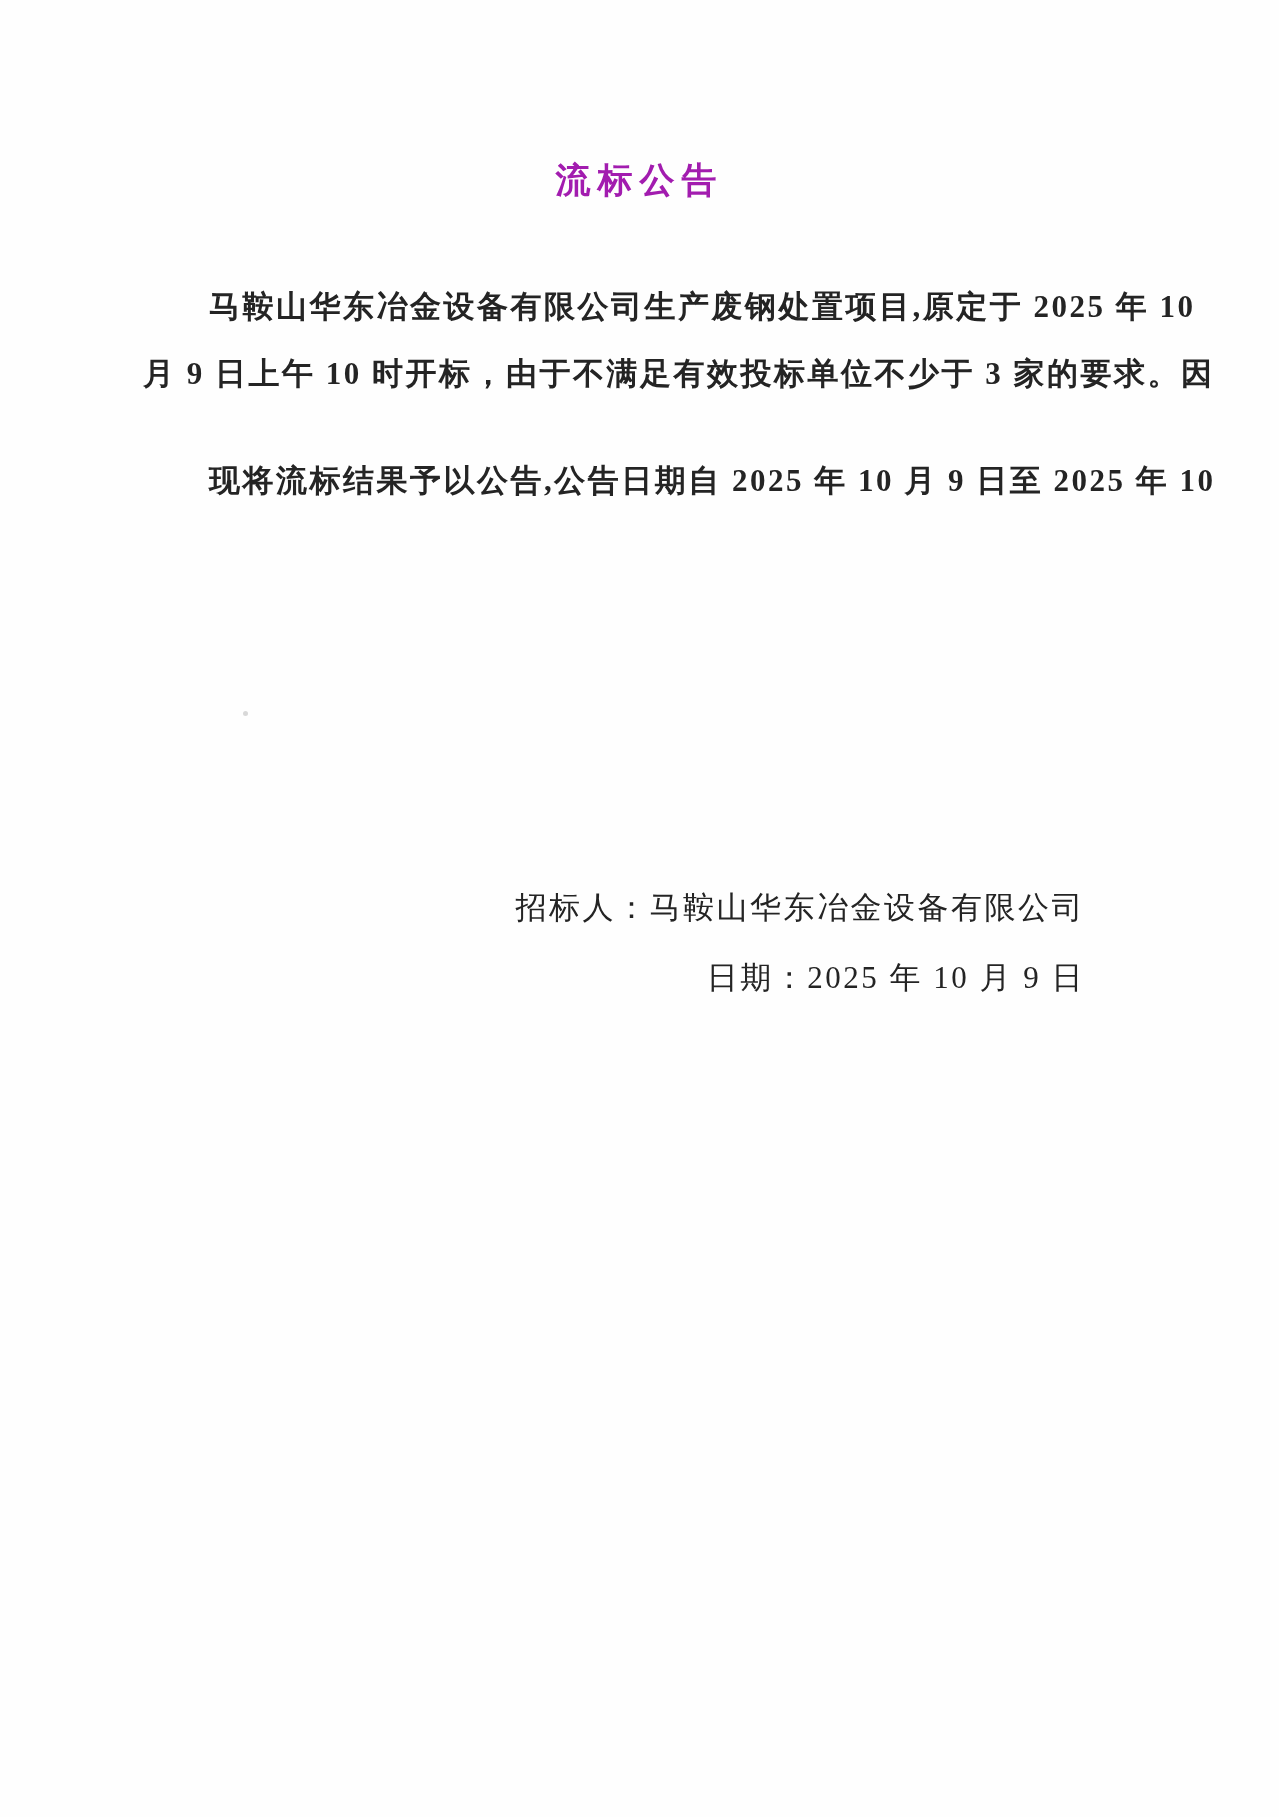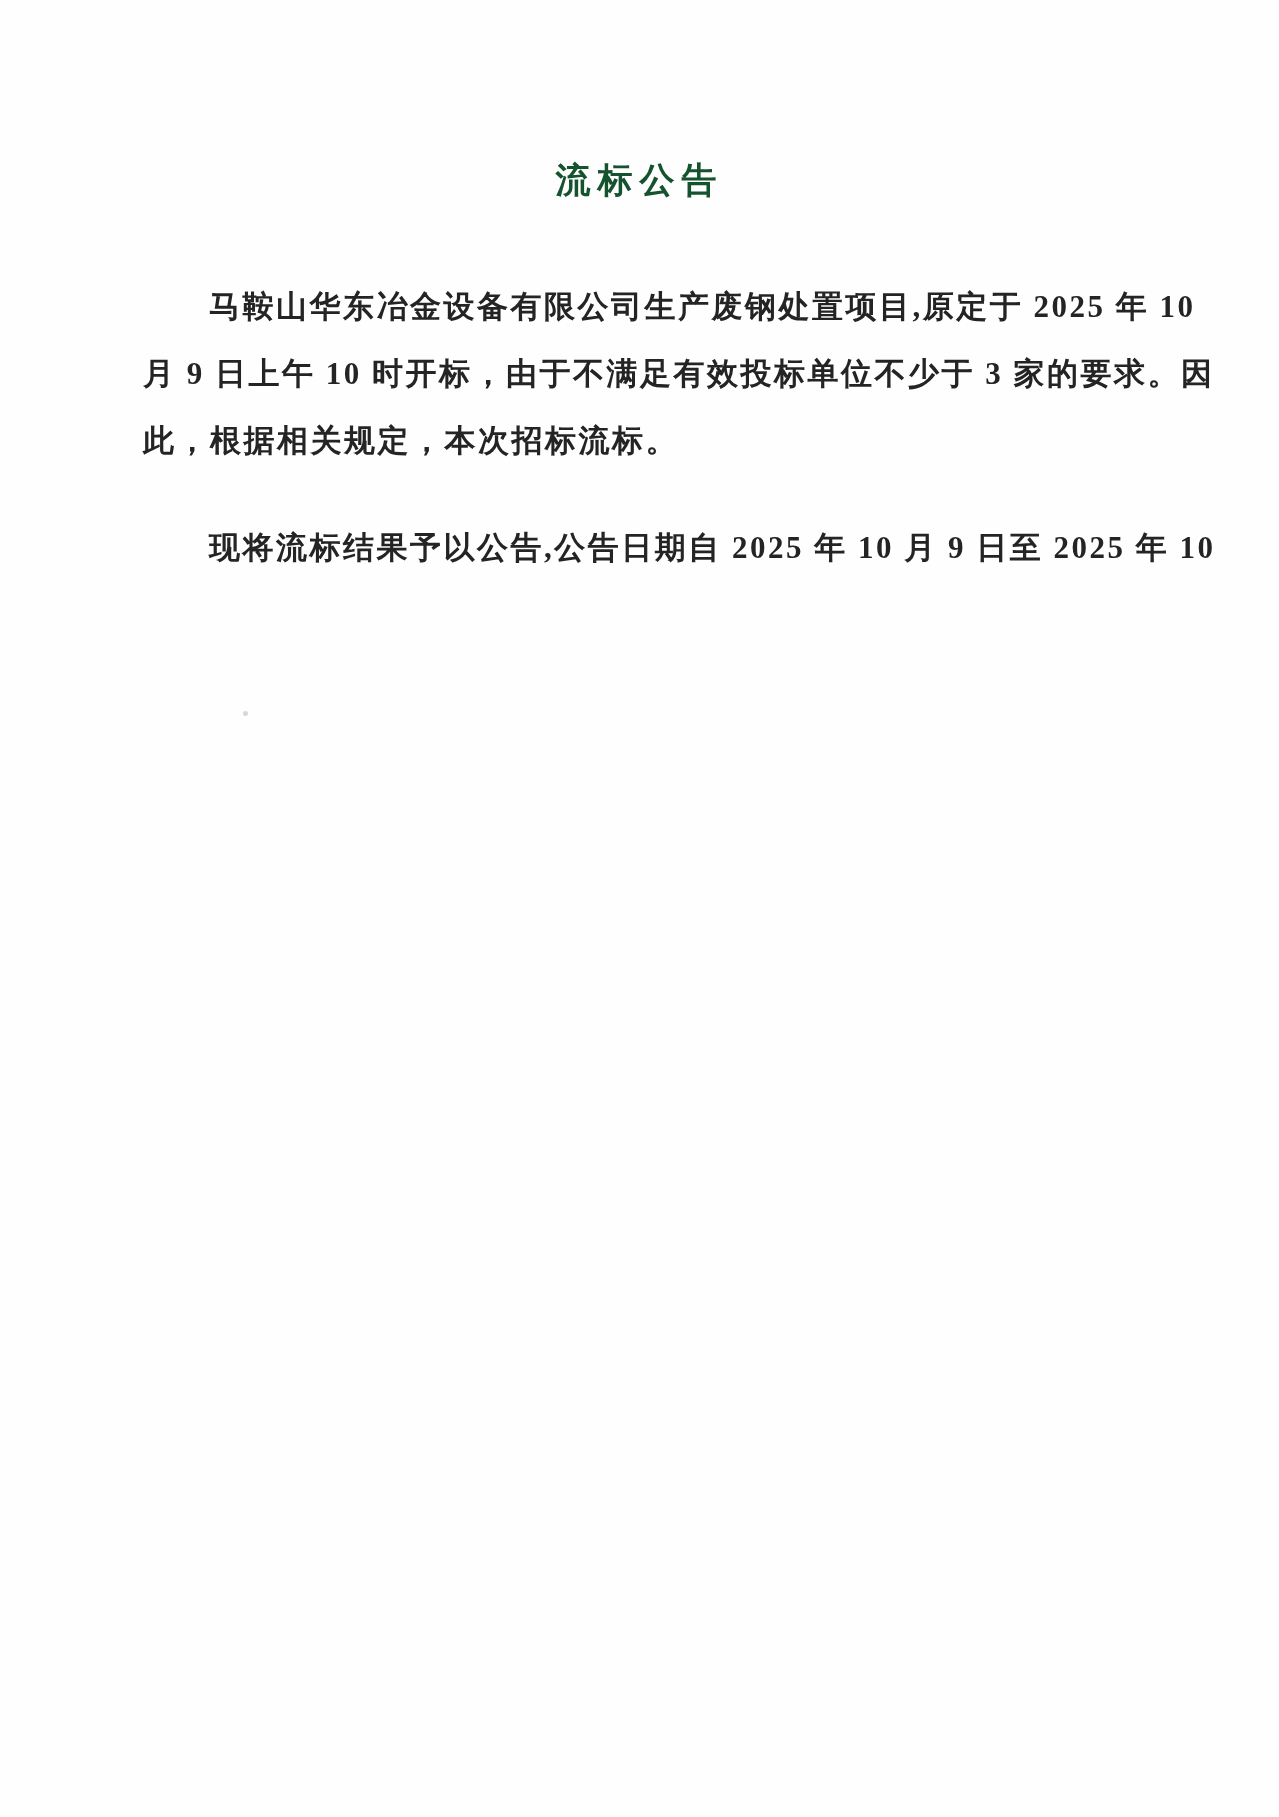--- a/index.html
+++ b/index.html
@@ -20,21 +20,21 @@
     position: absolute;
     top: 161px;
     left: 0;
     width: 100%;
     margin: 0;
     text-align: center;
     font-size: 35px;
     line-height: 40px;
     font-weight: 700;
     letter-spacing: 7px;
-    color: #14532d;
+    color: #a21caf;
   }
   .doc-body {
     position: absolute;
     top: 273px;
     left: 143px;
     width: 1005px;
     font-size: 31px;
     line-height: 67px;
     letter-spacing: 2.5px;
     color: #242424;
@@ -79,23 +79,26 @@
 <body>
 
 <div class="page">
 
   <h1 class="doc-title">流标公告</h1>
 
   <div class="doc-body" id="doc-body">
       <div class="paragraph">
         <div class="text-line first">马鞍山华东冶金设备有限公司生产废钢处置项目,原定于 2025 年 10</div>
         <div class="text-line">月 9 日上午 10 时开标，由于不满足有效投标单位不少于 3 家的要求。因</div>
-        <div class="text-line">此，根据相关规定，本次招标流标。</div>
       </div>
       <div class="paragraph">
         <div class="text-line first">现将流标结果予以公告,公告日期自 2025 年 10 月 9 日至 2025 年 10</div>
       </div>
     </div>
 
+  <div class="signature-block">
+    <div class="signature-line">招标人：马鞍山华东冶金设备有限公司</div>
+    <div class="signature-line">日期：2025 年 10 月 9 日</div>
+  </div>
 
   <div class="scan-speck"></div>
 
 </div>
 
 </body></html>

